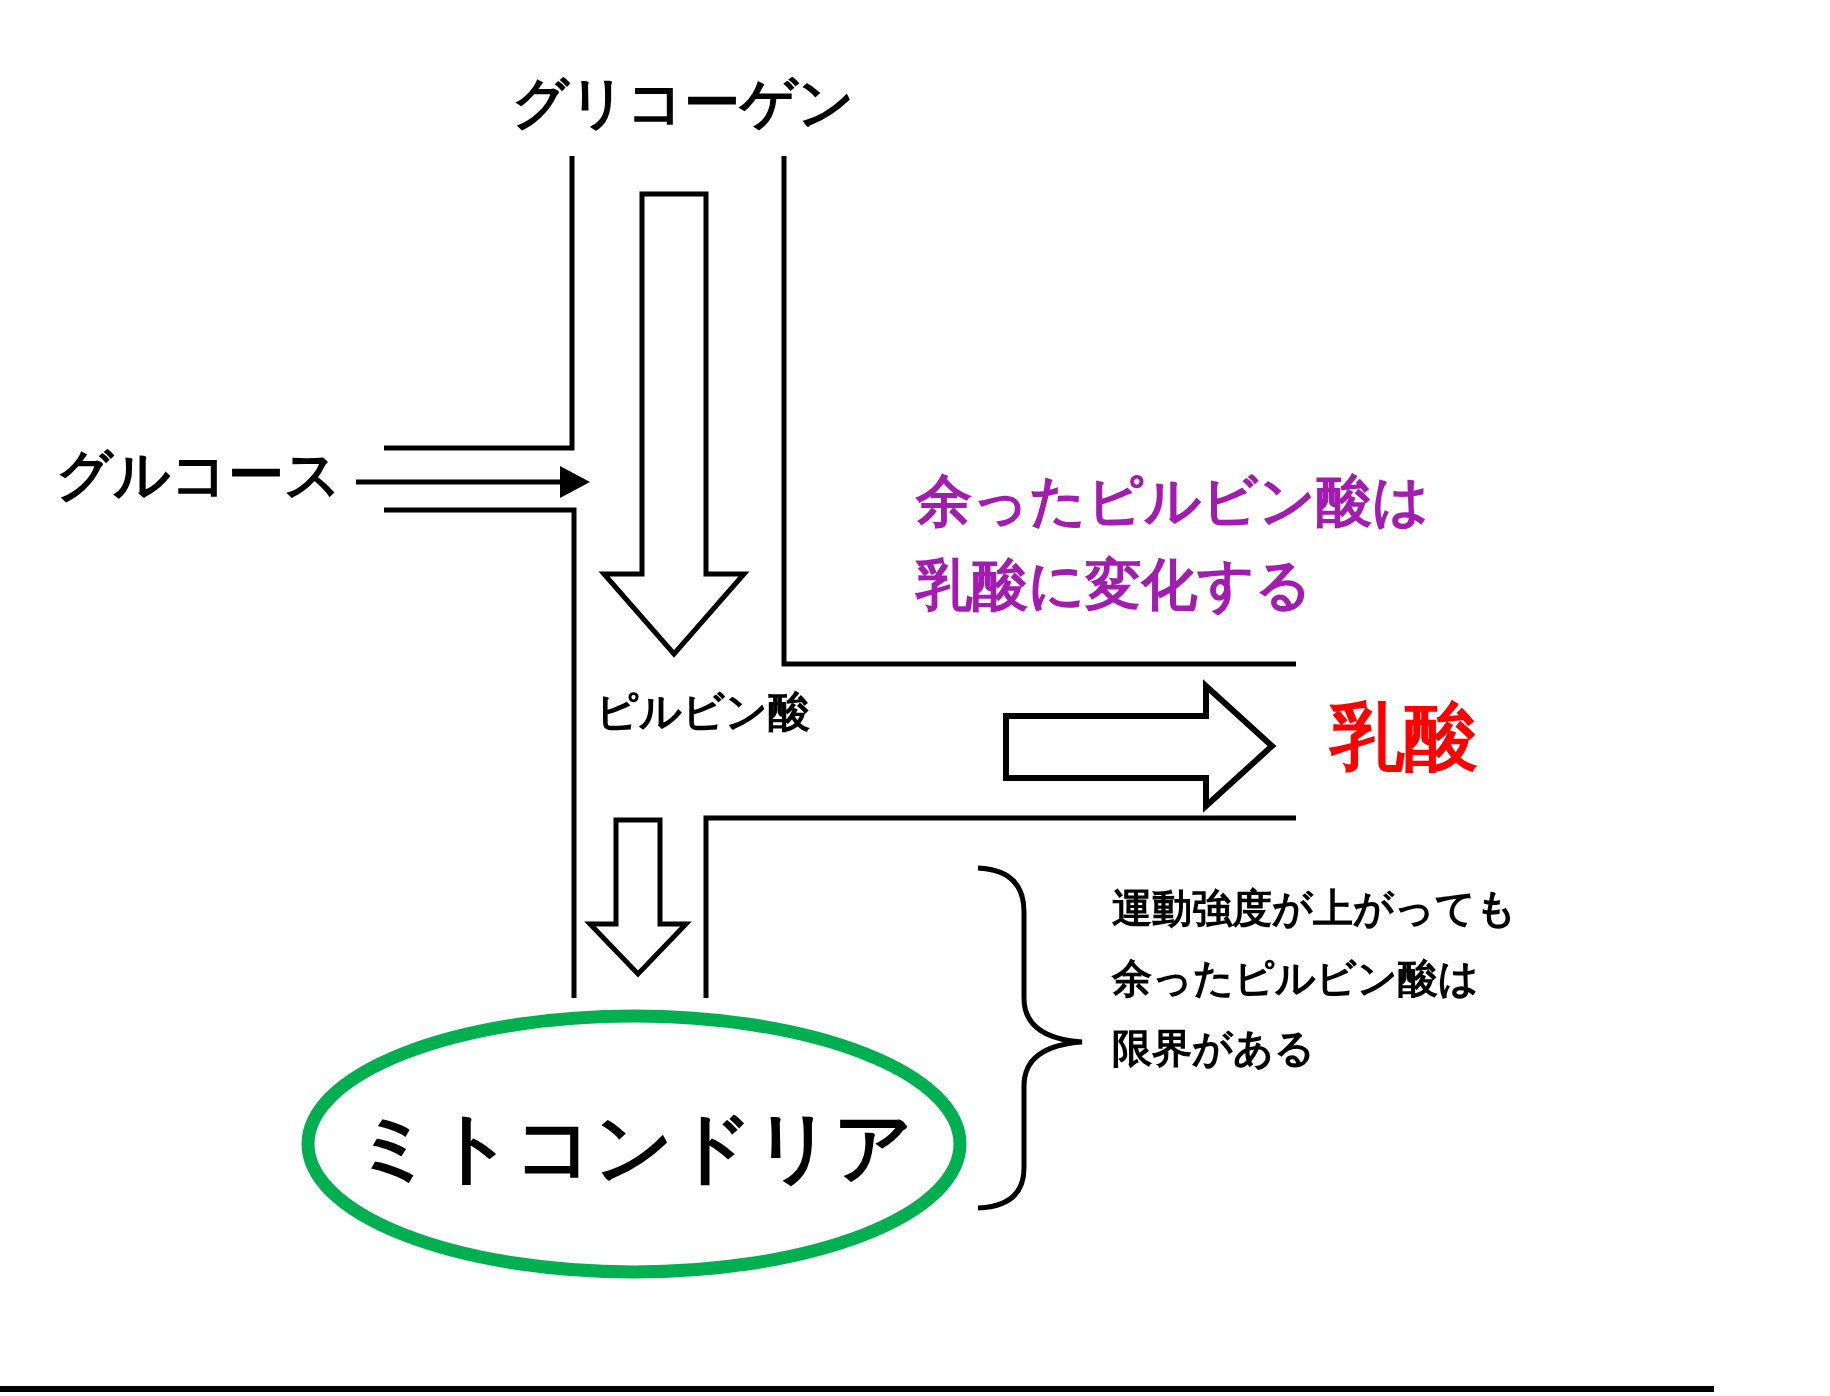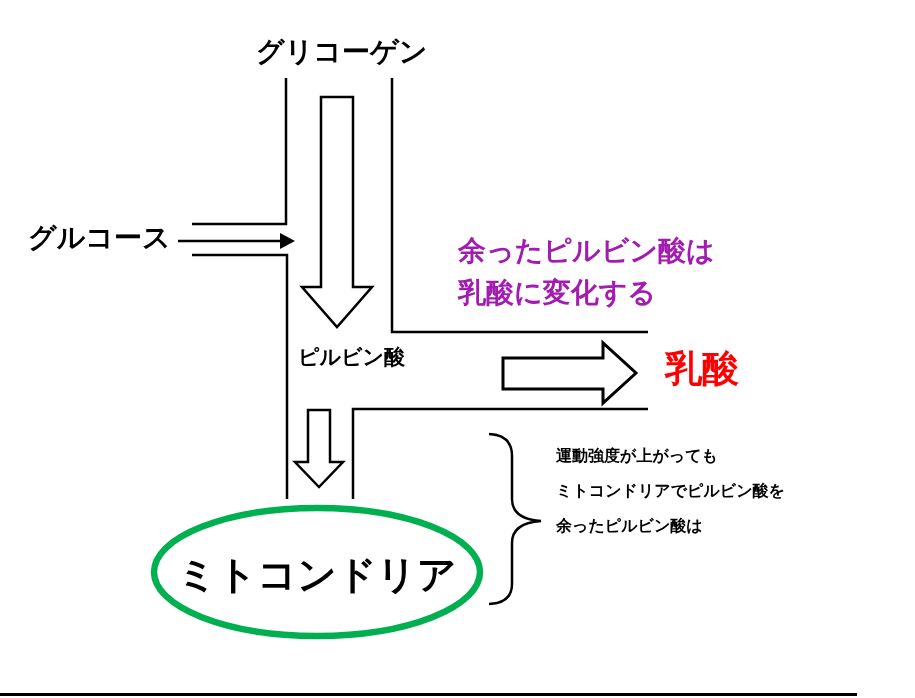--- a/index.html
+++ b/index.html
@@ -24,21 +24,21 @@
   .lbl-pyruvate   { left: 298px; top: 345px; font-size: 21px; }
   .lbl-lactate    { left: 665px; top: 349px; font-size: 37px; color: #FF0000; }
   .lbl-mito       { left: 154px; top: 554px; width: 326px; font-size: 39px; text-align: center; }
   .note-red {
     position: absolute; left: 458px; top: 230px;
     font-size: 28px; font-weight: bold; color: #a21caf;
     line-height: 42px; white-space: nowrap;
   }
   .note-black {
     position: absolute; left: 556px; top: 438px;
-    font-size: 16px; font-weight: bold; color: #000000;
+    font-size: 20px; font-weight: bold; color: #000000;
     line-height: 35px; white-space: nowrap;
   }
 </style>
 </head>
 <body>
 
 <div id="stage">
 
   <svg id="diagram-svg" width="915" height="698" viewBox="0 0 915 698">
 
@@ -74,19 +74,19 @@
 
   <div class="label lbl-lactate">乳酸</div>
 
   <div class="note-red">
     <div>余ったピルビン酸は</div>
     <div>乳酸に変化する</div>
   </div>
 
   <div class="note-black">
     <div>運動強度が上がっても</div>
-    <div>ミトコンドリアでピルビン酸を</div>
     <div>余ったピルビン酸は</div>
+    <div>限界がある</div>
   </div>
 
   <div class="label lbl-mito">ミトコンドリア</div>
 
 </div>
 
 </body></html>

